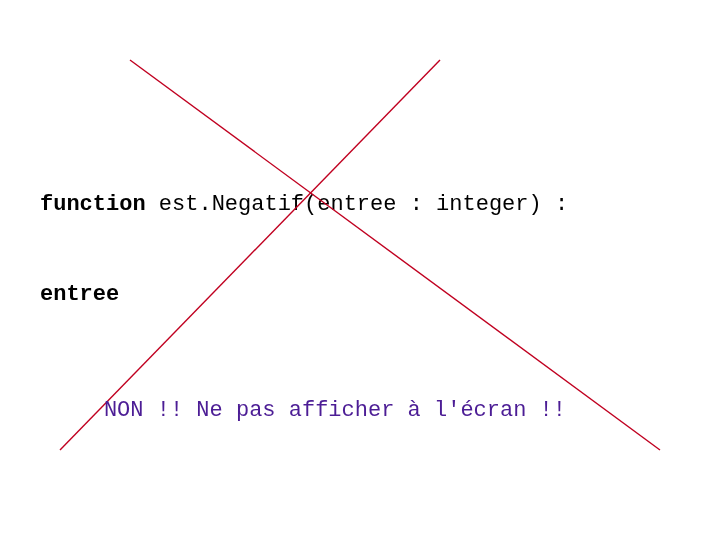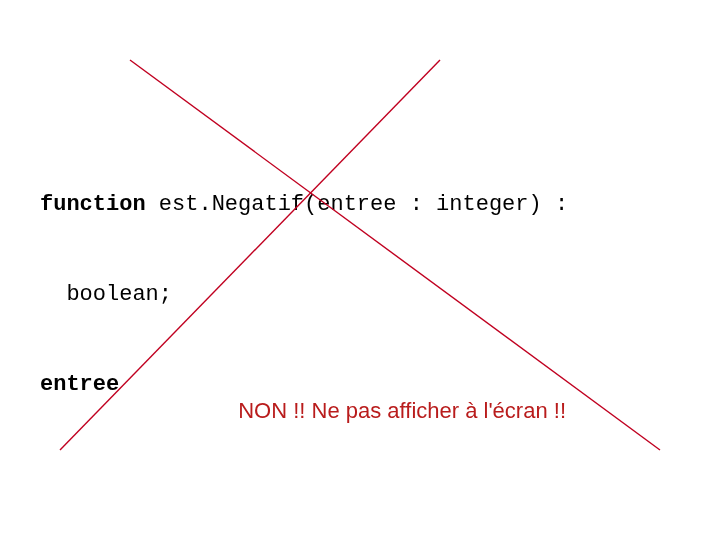--- a/index.html
+++ b/index.html
@@ -32,34 +32,33 @@
     left: 0;
     top: 0;
     width: 720px;
     height: 540px;
     pointer-events: none;
   }
   .warning {
     position: absolute;
     right: 30px;
     top: 398px;
-    font-family: Liberation Sans, sans-serif;
+    font-family: Liberation Mono, monospace;
     font-size: 22px;
-    color: #b91c1c;
+    color: #4c1d95;
     white-space: nowrap;
   }
 </style>
 </head>
 <body>
 
 <div class="stage">
 
   <div class="code-block">
     <span class="code-line"><span class="kw">function</span><span> est.Negatif(entree : integer) :</span></span>
-    <span class="code-line">  boolean;</span>
     <span class="code-line kw">entree</span>
     
     
     
     
   </div>
 
   <svg class="cross" viewBox="0 0 720 540">
     <line x1="130" y1="60" x2="660" y2="450" stroke="#c00020" stroke-width="1.4"></line>
     <line x1="60" y1="450" x2="440" y2="60" stroke="#c00020" stroke-width="1.4"></line>

